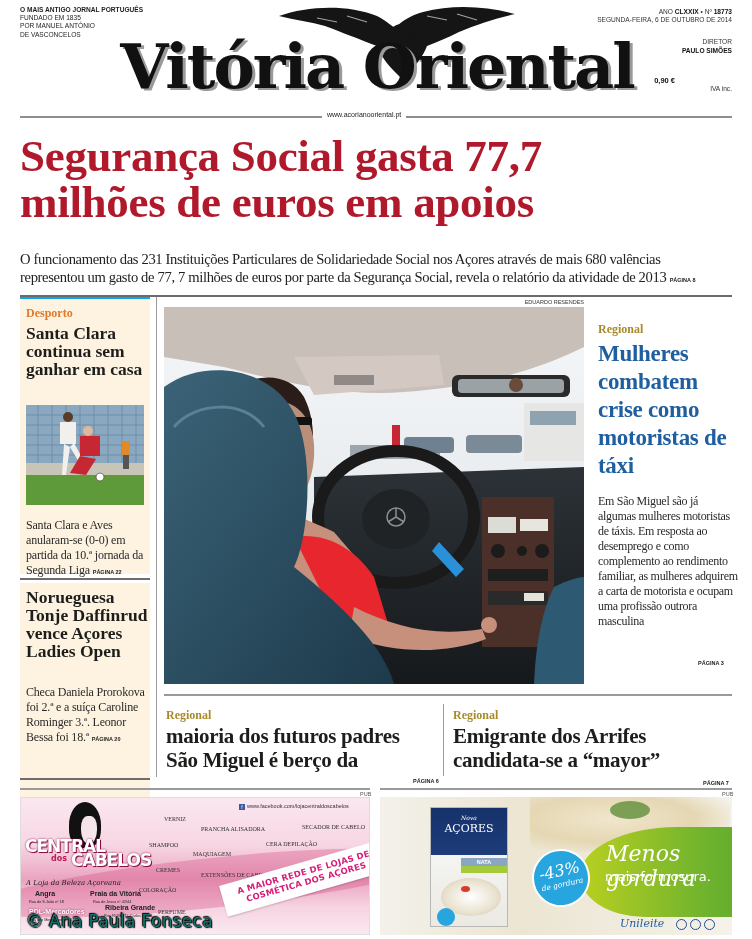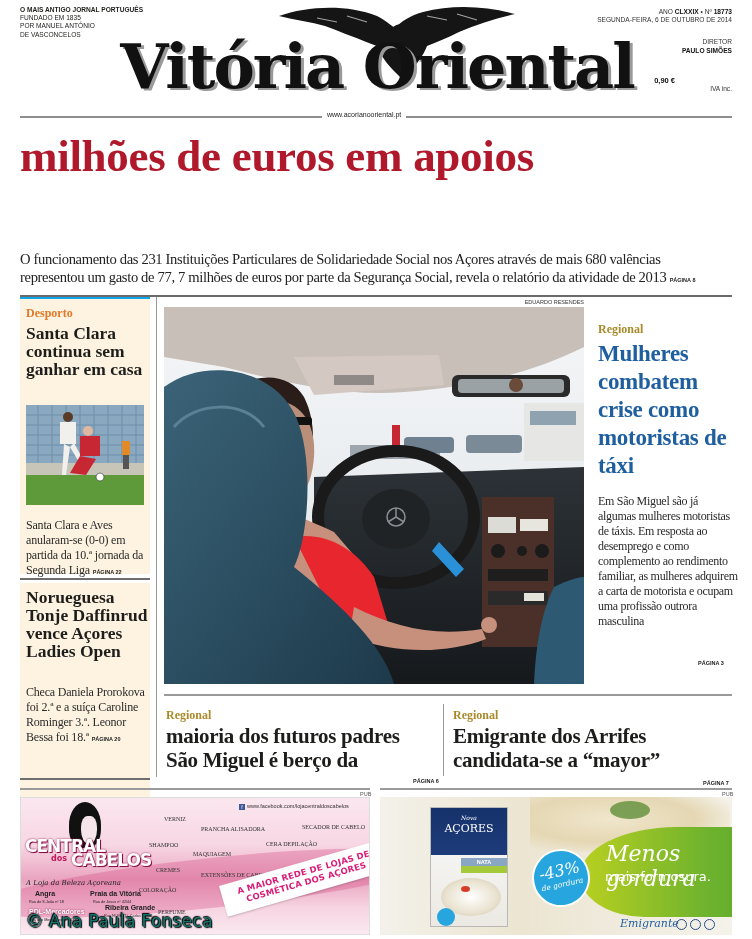--- a/index.html
+++ b/index.html
@@ -151,20 +151,21 @@
     <div class="price-block price">0,90 €</div>
     <div>IVA inc.</div>
   </div>
 
   <div class="site-line"></div>
   <div class="site-url">www.acorianooriental.pt</div>
 </header>
 
 <section>
   <h1 class="headline">
+    <div>Segurança Social gasta 77,7</div>
     <div>milhões de euros em apoios</div>
   </h1>
   <p class="lede">
     <span>O funcionamento das 231 Instituições Particulares de Solidariedade Social nos Açores através de mais 680 valências</span><br>
     <span>representou um gasto de 77, 7 milhões de euros por parte da Segurança Social, revela o relatório da atividade de 2013</span>
     <span class="pg-tag">PÁGINA 8</span>
   </p>
 </section>
 <div class="rule-main"></div>
 
@@ -371,19 +372,19 @@
     <div class="c-plate"></div>
     <div class="c-tomato"></div>
     <div class="c-dot"></div>
   </div>
 
   <div class="badge">
     <span class="pct">-43%</span>
     <span class="sub">de gordura</span>
   </div>
 
-  <div class="logo-u">Emigrante</div>
+  <div class="logo-u">Unileite</div>
   <div class="cert" style="left:296px;"></div>
   <div class="cert" style="left:310px;"></div>
   <div class="cert" style="left:324px;"></div>
 </aside>
 
 <div class="watermark">© Ana Paula Fonseca</div>
 
 </body></html>

